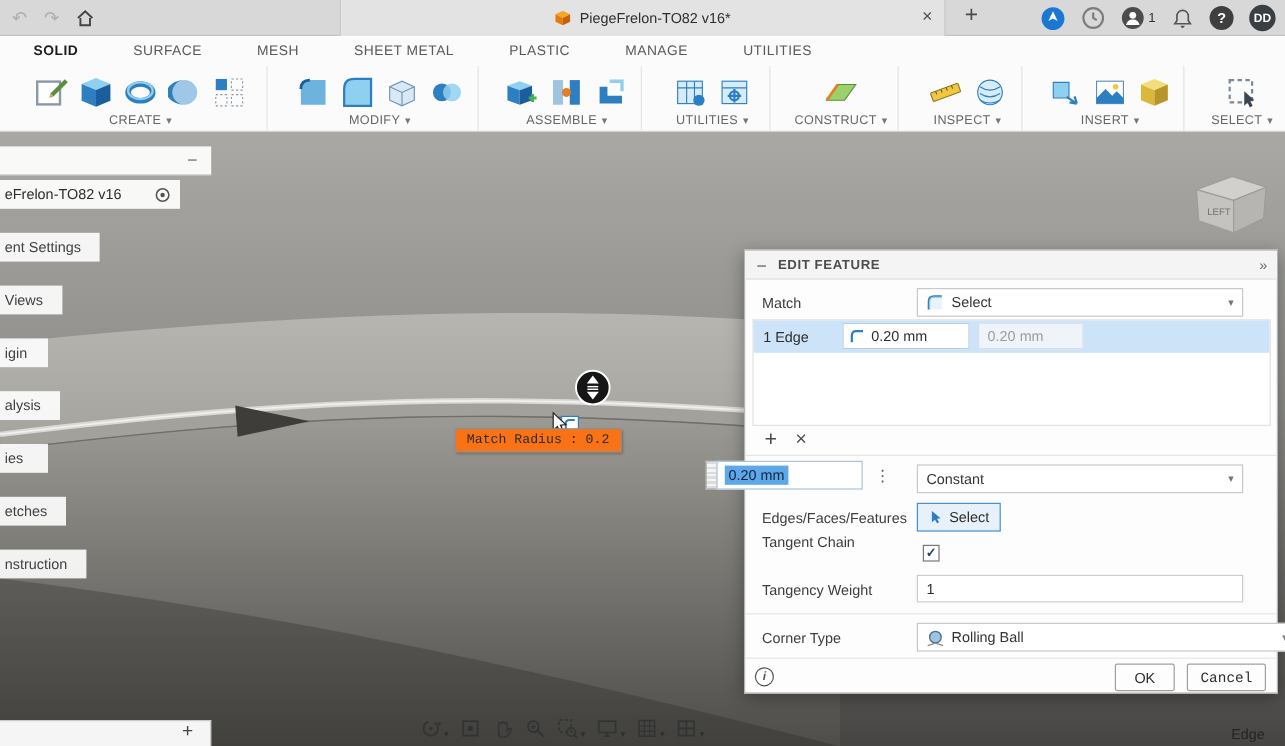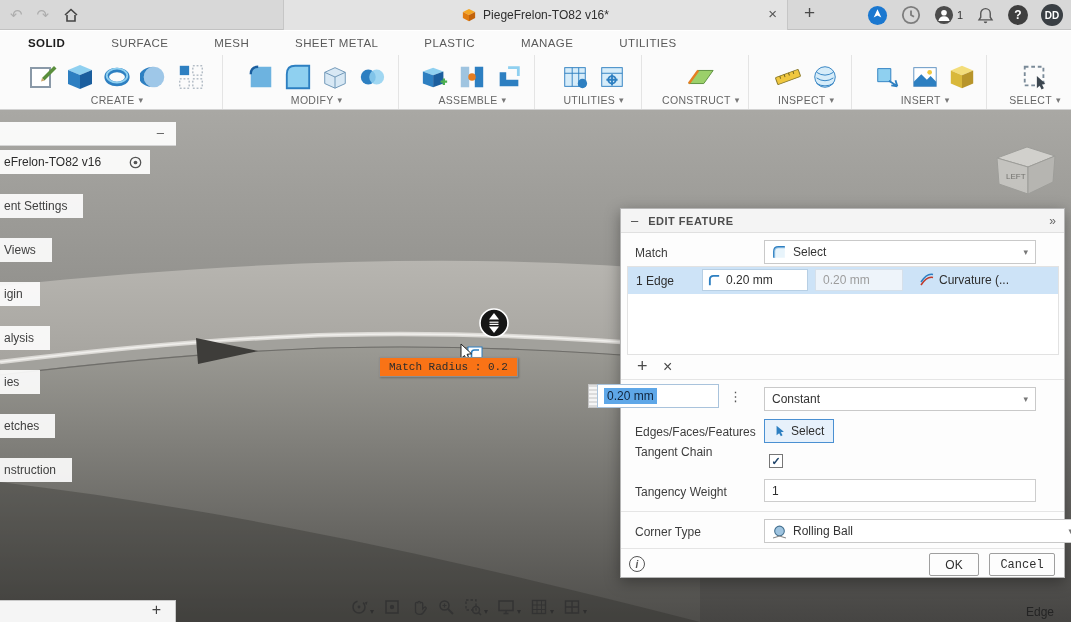--- a/index.html
+++ b/index.html
@@ -555,27 +555,20 @@
         <span class="ecell-label">1 Edge</span>
         <div class="ecell-radius">
           <svg class="mini" viewBox="0 0 14 14" style="width:13px;height:13px">
               <path d="M2 12 L2 6 Q2 2 6 2 L12 2" fill="none" stroke="#2d7fc1" stroke-width="2"></path>
             </svg>
           <span>0.20 mm</span>
         </div>
         <div class="ecell-radius2">
           <span>0.20 mm</span>
         </div>
-        <div class="ecell-cont">
-          <svg class="mini" viewBox="0 0 14 14" style="width:14px;height:14px">
-              <path d="M1 12 Q7 3 13 4.5" stroke="#c0392b" fill="none" stroke-width="1.6"></path>
-              <path d="M1 9 Q7 0 13 1.5" stroke="#2d7fc1" fill="none" stroke-width="1.6"></path>
-            </svg>
-          <span>Curvature (...</span>
-        </div>
       </div>
     </div>
     <span class="df-add">+</span>
     <span class="df-del">×</span>
 
     <div class="sep" style="top:170px"></div>
 
     <div class="dd" style="left:143px; top:178px; width:272px">
       <span>Constant</span>
       <span class="caret">▾</span>

